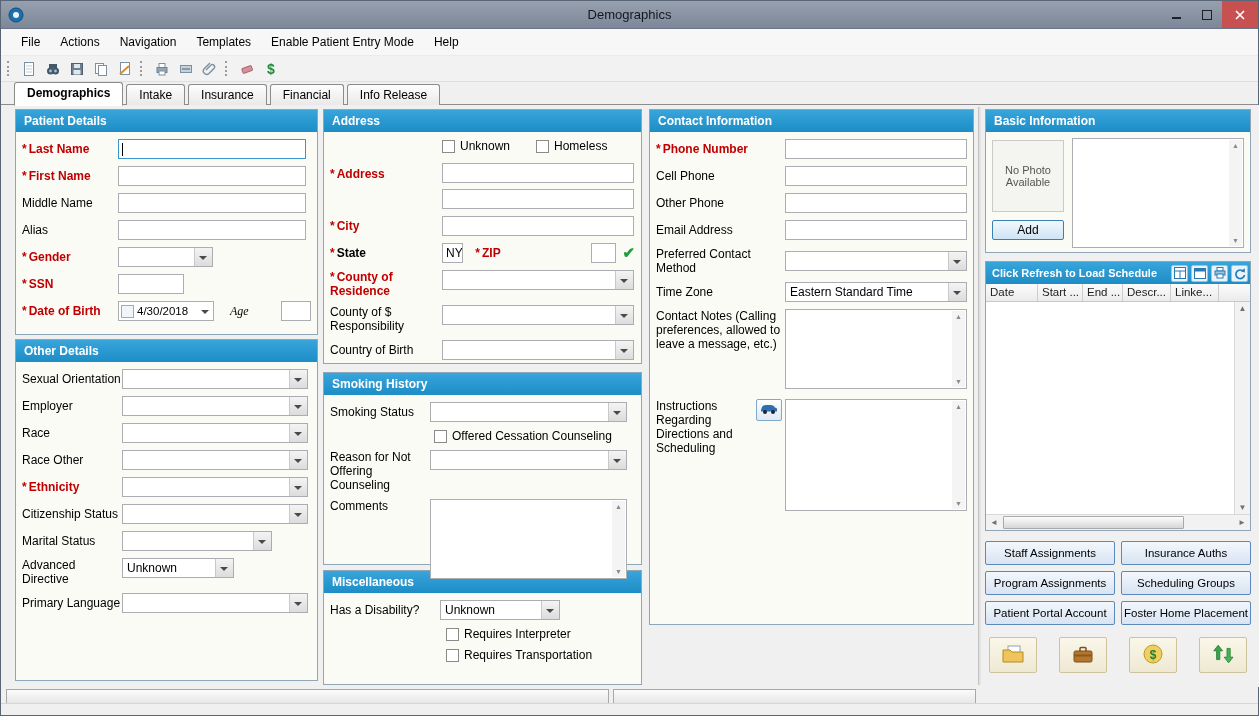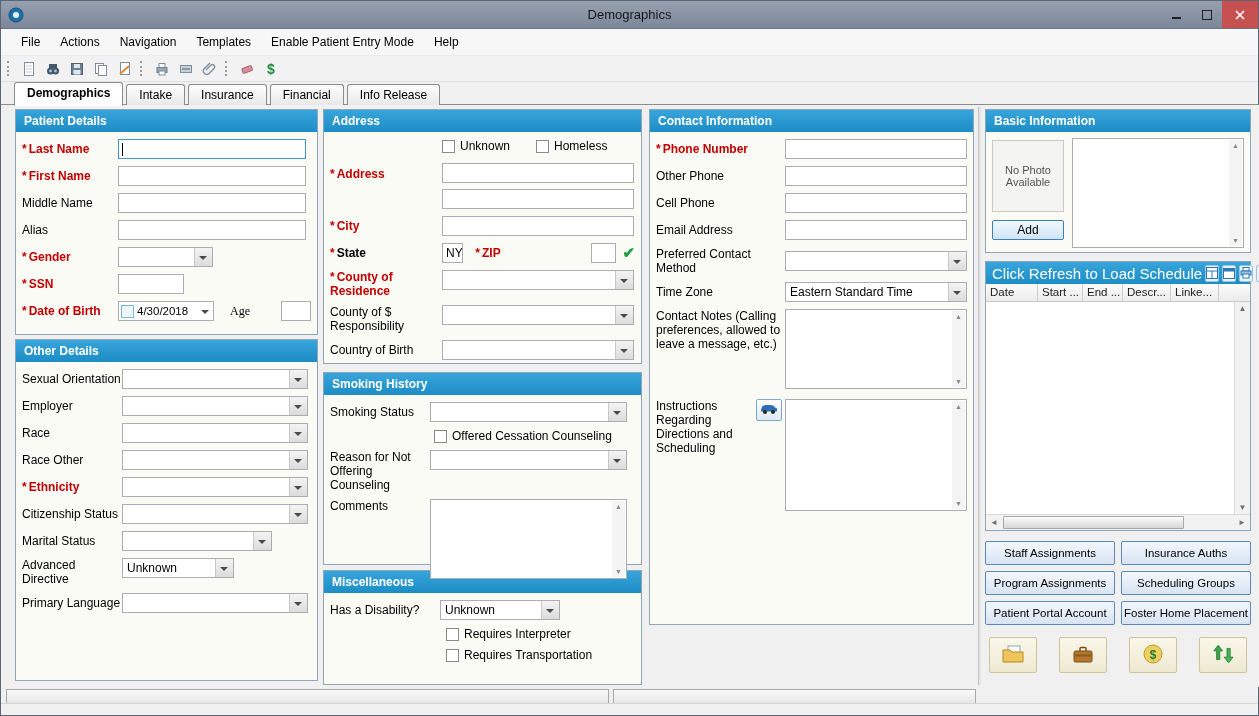--- a/index.html
+++ b/index.html
@@ -65,21 +65,21 @@
   
   .pd .flabel { width:96px; flex:none; }
   .pd .w-full { width:188px; }
   .pd .w-gender { width:95px; }
   .pd .w-ssn { width:66px; }
   .dob-ctl { width:96px; height:20px; border:1px solid #abadb3; background:#fff; display:flex; align-items:center; position:relative; padding-left:2px; }
   .dob-cal { width:13px; height:13px; border:1px solid #7eb4d8; background:#eef6fc; flex:none; }
   .dob-txt { font-size:11.5px; padding-left:3px; }
   .dob-arrow { margin-left:auto; width:15px; align-self:stretch; position:relative; }
   .dob-arrow::after { content:""; position:absolute; right:4px; top:8px; border:4px solid transparent; border-top-color:#4a4a4a; }
-  .age-lbl { font-family:"Liberation Serif",serif; margin-left:16px; font-size:12px; }
+  .age-lbl { font-style:italic; font-family:"Liberation Serif",serif; margin-left:16px; font-size:12px; }
   .w-age { width:30px; margin-left:auto; }
 
   
   .od .flabel { width:100px; flex:none; }
   .od .w-full { width:186px; }
   .od .w-mar { width:150px; }
   .od .w-adv { width:112px; }
 
   
   .ad .flabel { width:112px; flex:none; }
@@ -112,21 +112,21 @@
   
   .bi-bd { height:122px; position:relative; padding:0; }
   .photo-box { position:absolute; left:6px; top:8px; width:72px; height:72px; background:#f4f4f0; border:1px solid #c9c9c9; display:flex; align-items:center; justify-content:center; text-align:center; color:#555; font-size:11px; padding:4px; }
   .add-btn { position:absolute; left:6px; top:88px; width:72px; height:20px; border:1px solid #3c7fb1; border-radius:2px; background:linear-gradient(#f2f8fd,#cfe4f5); display:flex; align-items:center; justify-content:center; font-size:12px; }
   .photo-list { position:absolute; left:86px; top:6px; right:6px; bottom:6px; background:#fff; border:1px solid #abadb3; }
   .photo-list .sr { position:absolute; right:1px; top:1px; bottom:1px; width:13px; display:flex; flex-direction:column; justify-content:space-between; align-items:center; font-size:7px; color:#8a8a8a; background:#f4f4f4; padding:2px 0; }
 
   
   .sched { height:270px; display:flex; flex-direction:column; }
   .sched-hd { height:22px; background:linear-gradient(#38a5db,#1d8dc6); display:flex; align-items:center; padding:0 2px 0 6px; gap:3px; }
-  .sched-hd .t { color:#fff; font-weight:normal; font-size:15px; flex:1; white-space:nowrap; }
+  .sched-hd .t { color:#fff; font-weight:bold; font-size:11px; flex:1; white-space:nowrap; }
   .sched-icon { width:17px; height:17px; background:#eaf3fa; border:1px solid #9cc4e0; border-radius:2px; display:flex; align-items:center; justify-content:center; }
   .grid-cols { height:18px; display:flex; background:linear-gradient(#fcfcfc,#ebebeb); border-bottom:1px solid #c8c8c8; }
   .gc { font-size:11.5px; color:#222; padding:2px 4px; border-right:1px solid #cdcdcd; white-space:nowrap; overflow:hidden; }
   .gc1{width:52px}.gc2{width:45px}.gc3{width:40px}.gc4{width:48px}.gc5{width:48px}.gcf{flex:1;border-right:none}
   .grid-body { flex:1; display:flex; background:#fff; }
   .grid-rows { flex:1; }
   .vscroll { width:16px; background:#f2f2f2; border-left:1px solid #d9d9d9; display:flex; flex-direction:column; justify-content:space-between; align-items:center; font-size:8px; color:#707070; padding:2px 0; }
   .hscroll { height:16px; display:flex; align-items:stretch; background:#f2f2f2; border-top:1px solid #d9d9d9; }
   .hs-btn { width:16px; display:flex; align-items:center; justify-content:center; font-size:8px; color:#707070; background:#f2f2f2; }
   .hs-track { flex:1; position:relative; }
@@ -494,25 +494,25 @@
 
     <div class="col col3">
       <div class="panel co" style="height:516px">
         <div class="panel-hd">Contact Information</div>
         <div class="panel-bd">
           <div class="row">
             <div class="flabel req"><span class="ast">*</span><span>Phone Number</span></div>
             <div class="txt ctl"></div>
           </div>
           <div class="row">
+            <div class="flabel"><span>Cell Phone</span></div>
+            <div class="txt ctl"></div>
+          </div>
+          <div class="row">
             <div class="flabel"><span>Other Phone</span></div>
-            <div class="txt ctl"></div>
-          </div>
-          <div class="row">
-            <div class="flabel"><span>Cell Phone</span></div>
             <div class="txt ctl"></div>
           </div>
           <div class="row">
             <div class="flabel"><span>Email Address</span></div>
             <div class="txt ctl"></div>
           </div>
           <div class="row">
             <div class="flabel"><span>Preferred Contact Method</span></div>
             <div class="dd ctl">
                 <span class="dd-val"></span>

